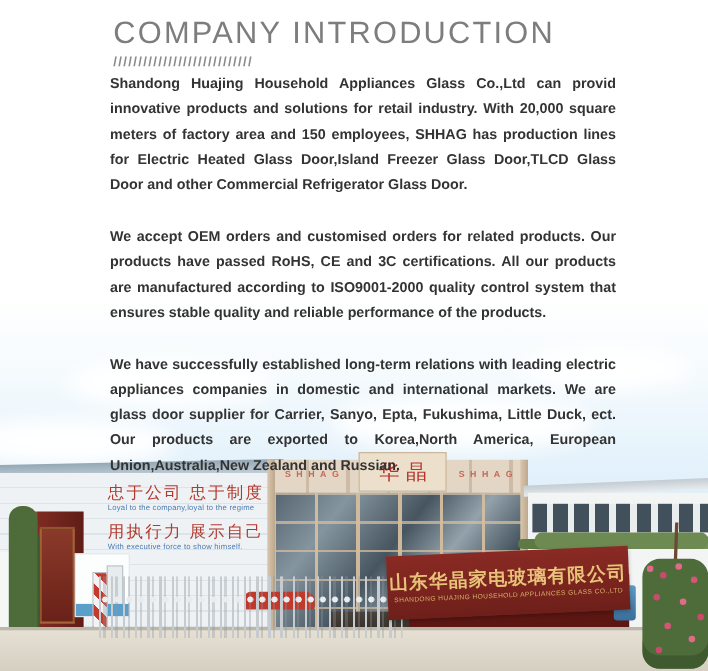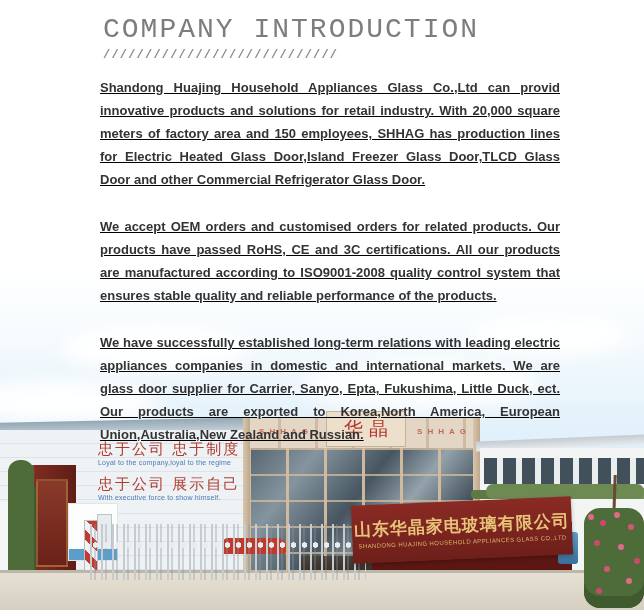--- a/index.html
+++ b/index.html
@@ -1,25 +1,25 @@
 <!DOCTYPE html>
 <html><head>
 <meta charset="utf-8">
 <style>
   html,body{margin:0;padding:0;}
   body{width:644px;height:610px;font-family:"Liberation Sans",sans-serif;background:#fff;}
   .page{position:relative;width:644px;height:610px;overflow:hidden;background:#fff;}
 
   
-  .header{position:absolute;left:103px;top:14px;z-index:3;font-family:Liberation Mono, monospace;}
+  .header{position:absolute;left:103px;top:14px;z-index:3;}
   .title{font-size:28px;color:#7d7d7d;letter-spacing:2px;font-weight:400;}
   .slashes{margin-top:3px;font-size:12px;color:#8a8a8a;letter-spacing:1.2px;font-weight:700;}
 
   
-  .content{position:absolute;left:100px;top:76px;width:460px;z-index:3;text-decoration:underline;}
+  .content{position:absolute;left:100px;top:64px;width:460px;z-index:3;}
   .content p{margin:0 0 24px 0;font-size:13px;line-height:23px;color:#333;font-weight:700;text-align:justify;}
 
   
   .photo{position:absolute;left:0;top:270px;width:644px;height:340px;z-index:1;
     background:linear-gradient(180deg,#ffffff 0%,#f4fafd 22%,#ddeefa 55%,#c6e2f4 100%);}
   .photo *{position:absolute;}
   .cloud{background:rgba(255,255,255,.95);border-radius:50%;filter:blur(9px);}
   .cloud.c1{left:60px;top:55px;width:190px;height:46px;}
   .cloud.c2{left:300px;top:90px;width:240px;height:50px;}
   .cloud.c3{left:-40px;top:110px;width:200px;height:44px;}
@@ -100,37 +100,37 @@
 
 <div class="page">
 
   <div class="header">
     <div class="title">COMPANY INTRODUCTION</div>
     <div class="slashes">////////////////////////////</div>
   </div>
 
   <div class="content">
     <p>Shandong Huajing Household Appliances Glass Co.,Ltd can provid innovative products and solutions for retail industry. With 20,000 square meters of factory area and 150 employees, SHHAG has production lines for Electric Heated Glass Door,Island Freezer Glass Door,TLCD Glass Door and other Commercial Refrigerator Glass Door.</p>
-    <p>We accept OEM orders and customised orders for related products. Our products have passed RoHS, CE and 3C certifications. All our products are manufactured according to ISO9001-2008 quality control system that ensures stable quality and reliable performance of the products.</p>
+    <p>We accept OEM orders and customised orders for related products. Our products have passed RoHS, CE and 3C certifications. All our products are manufactured according to ISO9001-2000 quality control system that ensures stable quality and reliable performance of the products.</p>
     <p>We have successfully established long-term relations with leading electric appliances companies in domestic and international markets. We are glass door supplier for Carrier, Sanyo, Epta, Fukushima, Little Duck, ect. Our products are exported to Korea,North America, European Union,Australia,New Zealand and Russian.</p>
   </div>
 
   <div class="photo">
     <div class="cloud c1"></div>
     <div class="cloud c2"></div>
     <div class="cloud c3"></div>
     <div class="cloud c4"></div>
 
     <div class="bldg-left-roof"></div>
     <div class="bldg-left"></div>
 
     <div class="slogans">
       <span class="slogan-cn">忠于公司 忠于制度</span>
       <span class="slogan-en">Loyal to the company,loyal to the regime</span>
-      <span class="slogan-cn">忠于公司 展示自己</span>
+      <span class="slogan-cn">用执行力 展示自己</span>
       <span class="slogan-en">With executive force to show himself.</span>
     </div>
 
     <div class="parapet"></div>
     <div class="roof-letters left">SHHAG</div>
     <div class="roof-sign">华晶</div>
     <div class="roof-letters right">SHHAG</div>
     <div class="glass-wall"></div>
     <div class="col l"></div>
     <div class="col r"></div>

